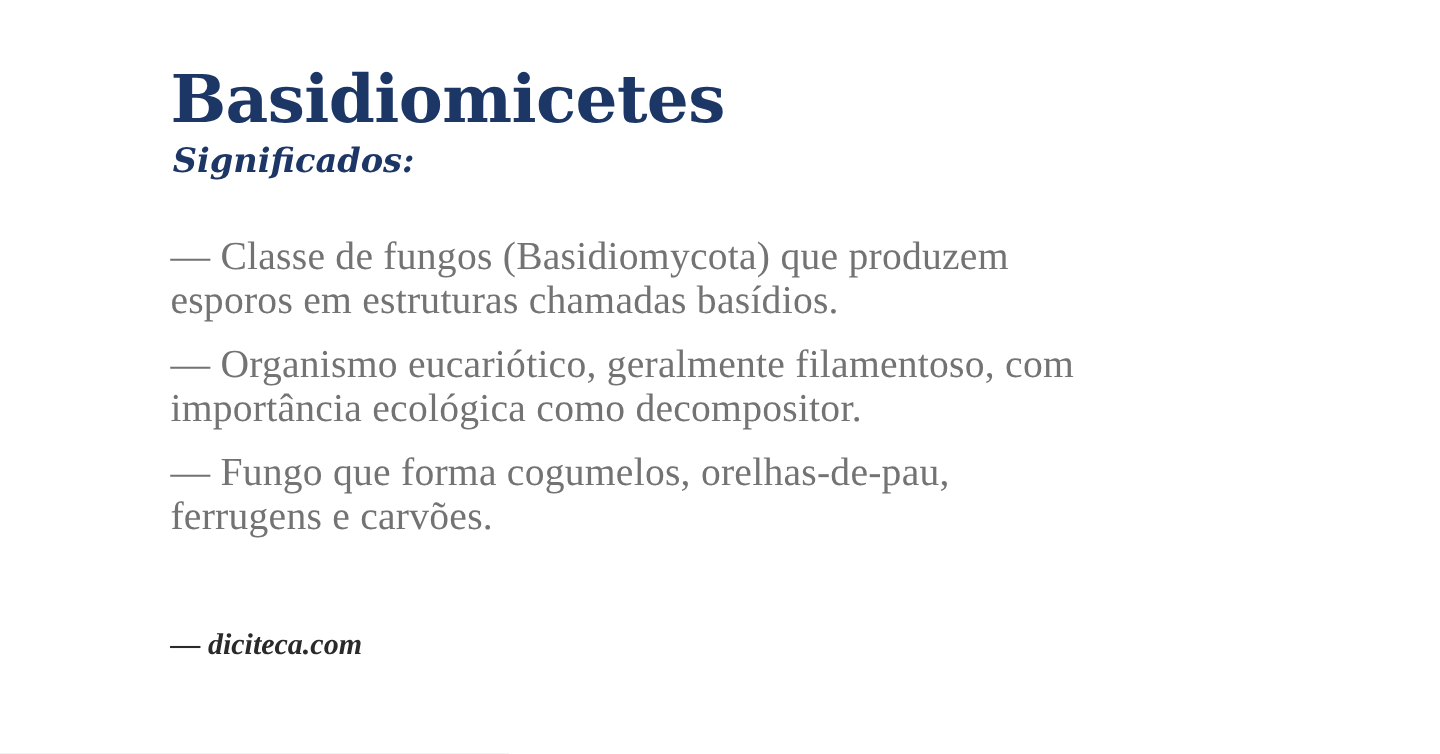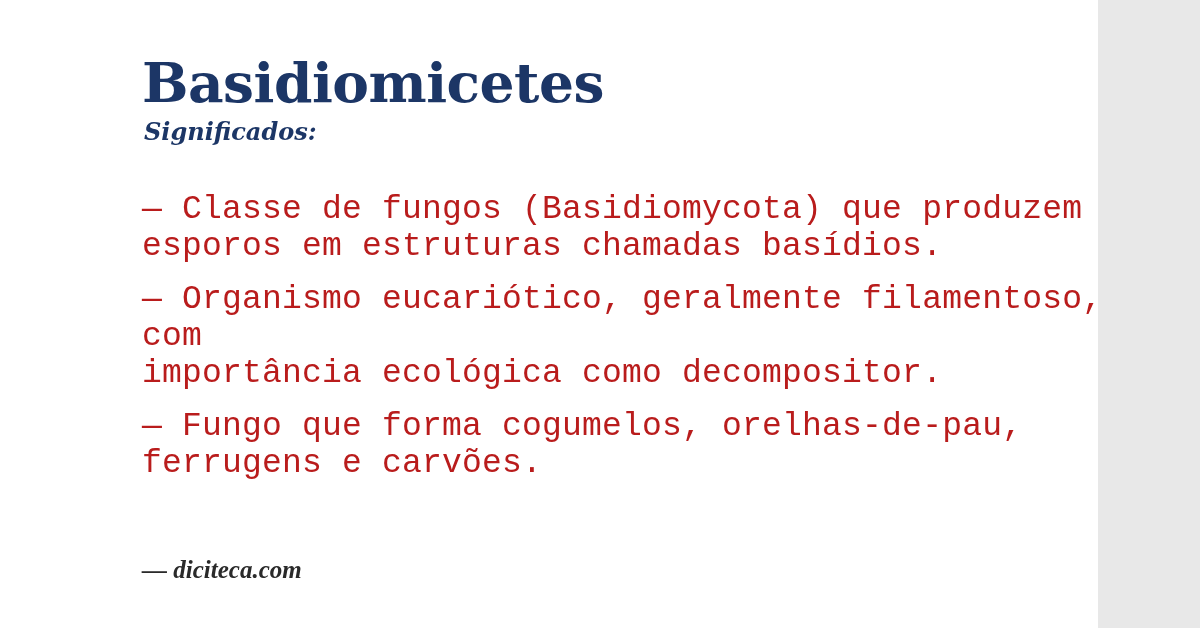--- a/index.html
+++ b/index.html
@@ -2,21 +2,21 @@
 <html><head>
 <meta charset="utf-8">
 <style>
   html, body {
     margin: 0;
     padding: 0;
     background: #e8e8e8;
   }
   .card {
     position: relative;
-    width: 1098px;
+    width: 1200px;
     height: 628px;
     background: #ffffff;
     overflow: hidden;
     font-family: "Liberation Serif", serif;
   }
   .content {
     position: absolute;
     left: 142px;
     top: 52px;
     width: 980px;
@@ -28,33 +28,33 @@
     font-size: 55px;
     line-height: 1.12;
     color: #1c3666;
     letter-spacing: -0.5px;
   }
   .subtitle {
     margin: 4px 0 0 2px;
     font-family: "DejaVu Serif", serif;
     font-weight: 700;
     font-style: italic;
-    font-size: 24px;
+    font-size: 28px;
     line-height: 1.15;
     color: #1c3666;
   }
   .definitions {
     margin-top: 46px;
   }
   .definition {
     margin: 0 0 16px 0;
-    font-family: Liberation Mono, monospace;
+    font-family: Liberation Serif, serif;
     font-size: 33px;
     line-height: 37px;
-    color: #b91c1c;
+    color: #737373;
     white-space: pre-line;
     letter-spacing: 0.2px;
   }
   .footer {
     margin-top: 74px;
     font-family: "Liberation Serif", serif;
     font-style: italic;
     font-weight: 600;
     font-size: 25px;
     color: #2a2a2a;

